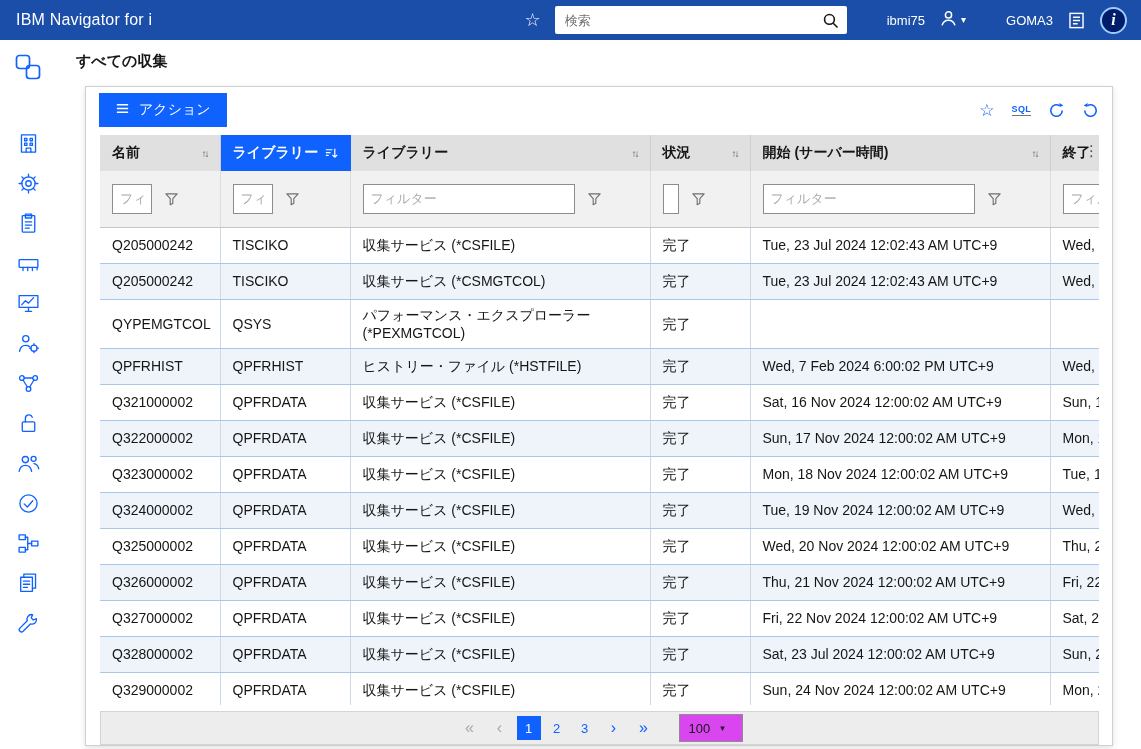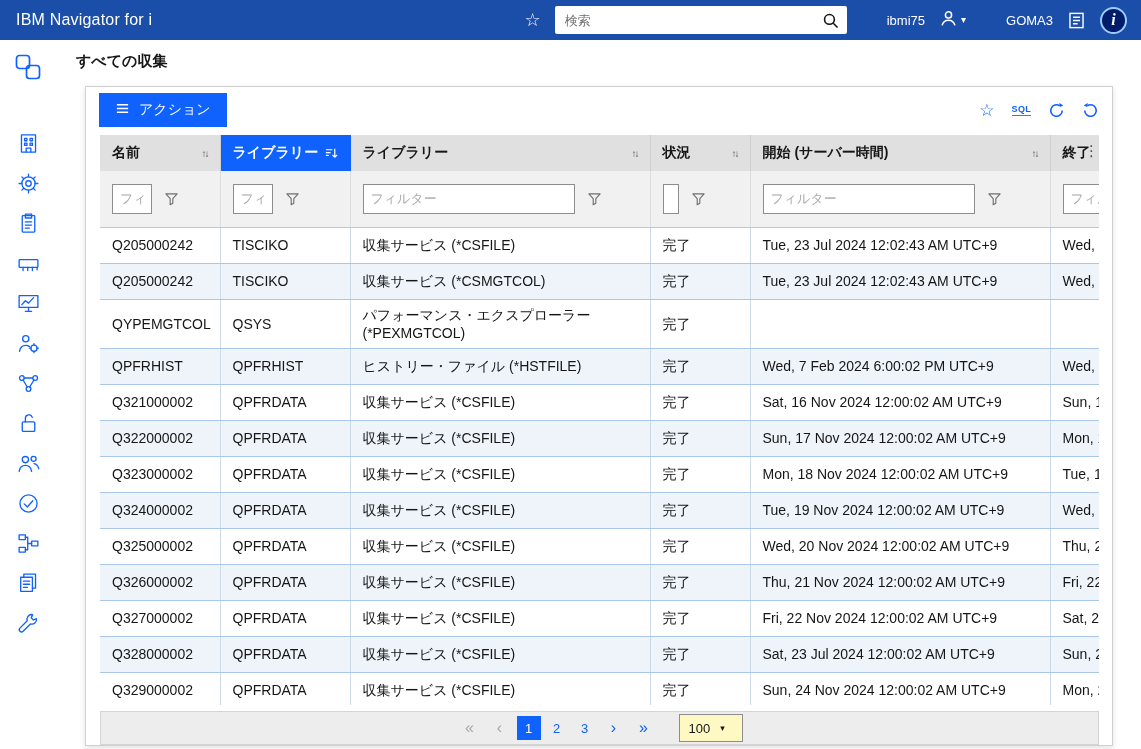--- a/index.html
+++ b/index.html
@@ -90,21 +90,21 @@
   .pagination { position:absolute; left:14px; right:13px; bottom:0; height:34px;
     background:#ededed; border:1px solid #d4d4d4; display:flex;
     align-items:center; justify-content:center; gap:4px; }
   .pg-nav { width:26px; height:26px; display:flex; align-items:center;
     justify-content:center; font-size:16px; color:#0f62fe; cursor:pointer; }
   .pg-nav.disabled { color:#a8a8a8; cursor:default; }
   .page-numbers { display:flex; gap:4px; }
   .pg-num { width:24px; height:24px; display:flex; align-items:center;
     justify-content:center; font-size:13px; color:#0f62fe; cursor:pointer; }
   .pg-num.current { background:#0f62fe; color:#fff; }
-  .page-size { margin-left:18px; height:28px; min-width:64px; background:#fef9c3;
+  .page-size { margin-left:18px; height:28px; min-width:64px; background:#d946ef;
     border:1px solid #8d8d8d; display:flex; align-items:center; gap:10px;
     padding:0 9px; font-size:13px; cursor:pointer; }
   .page-size .caret { color:#161616; font-size:9px; }
 </style>
 </head>
 <body>
 
 <header class="header">
   <div class="app-title">IBM Navigator for i</div>
   <span class="hdr-star">☆</span>

